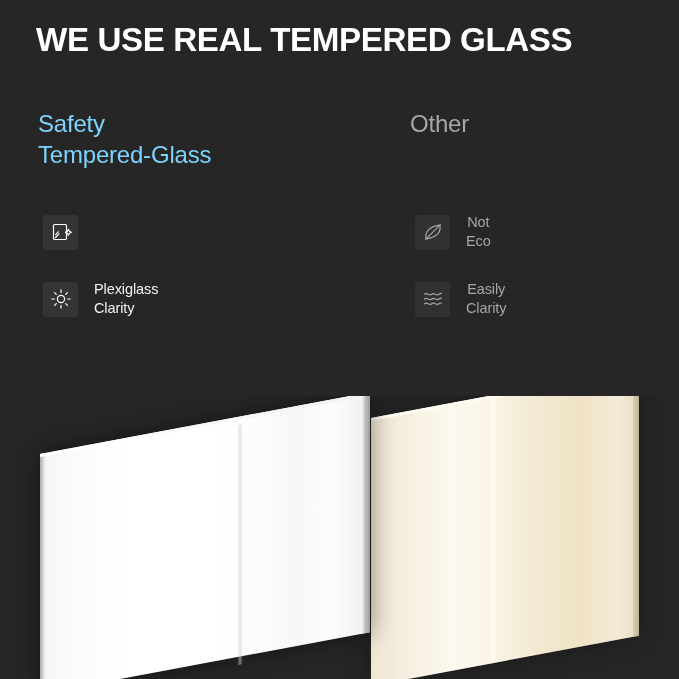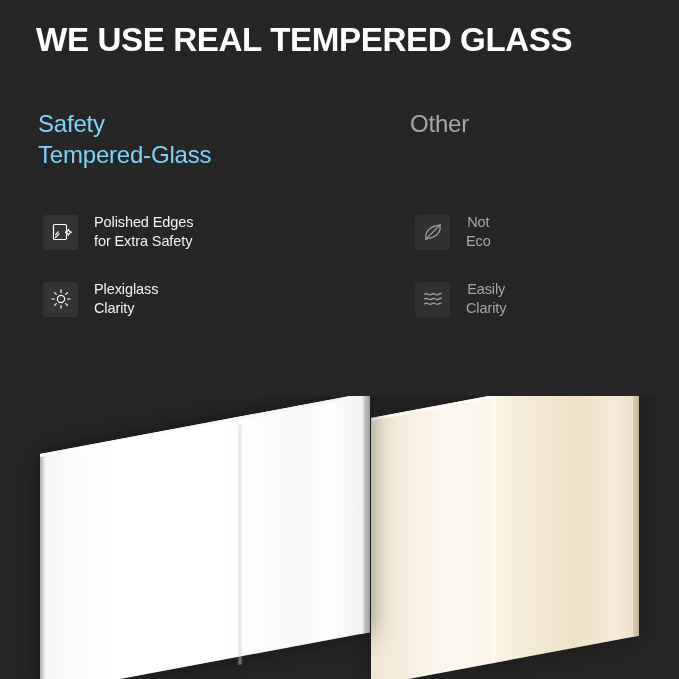--- a/index.html
+++ b/index.html
@@ -217,24 +217,20 @@
 
       <li class="feature-row">
         <span class="icon-tile">
           <svg width="22" height="22" viewBox="0 0 22 22" fill="none" stroke="#ffffff" stroke-width="1.2" stroke-linecap="round" stroke-linejoin="round">
             <rect x="3.5" y="3.5" width="13" height="15" rx="1.2"></rect>
             <path d="M5.5 16.5 L9 12.8"></path>
             <path d="M5.6 13.6 L8.3 10.8"></path>
             <path d="M18.4 8.3 l1.05 1.9 1.9 1.05 -1.9 1.05 -1.05 1.9 -1.05 -1.9 -1.9 -1.05 1.9 -1.05 z"></path>
           </svg>
         </span>
-        <span class="feature-text">
-          <span class="line">Polished Edges</span>
-          <span class="line">for Extra Safety</span>
-        </span>
       </li>
 
       <li class="feature-row">
         <span class="icon-tile">
           <svg width="22" height="22" viewBox="0 0 22 22" fill="none" stroke="#ffffff" stroke-width="1.2" stroke-linecap="round">
             <circle cx="11" cy="11" r="3.6"></circle>
             <path d="M11 1.9 V4.4"></path>
               <path d="M11 17.6 V20.1"></path>
             <path d="M1.9 11 H4.4"></path>
               <path d="M17.6 11 H20.1"></path>

